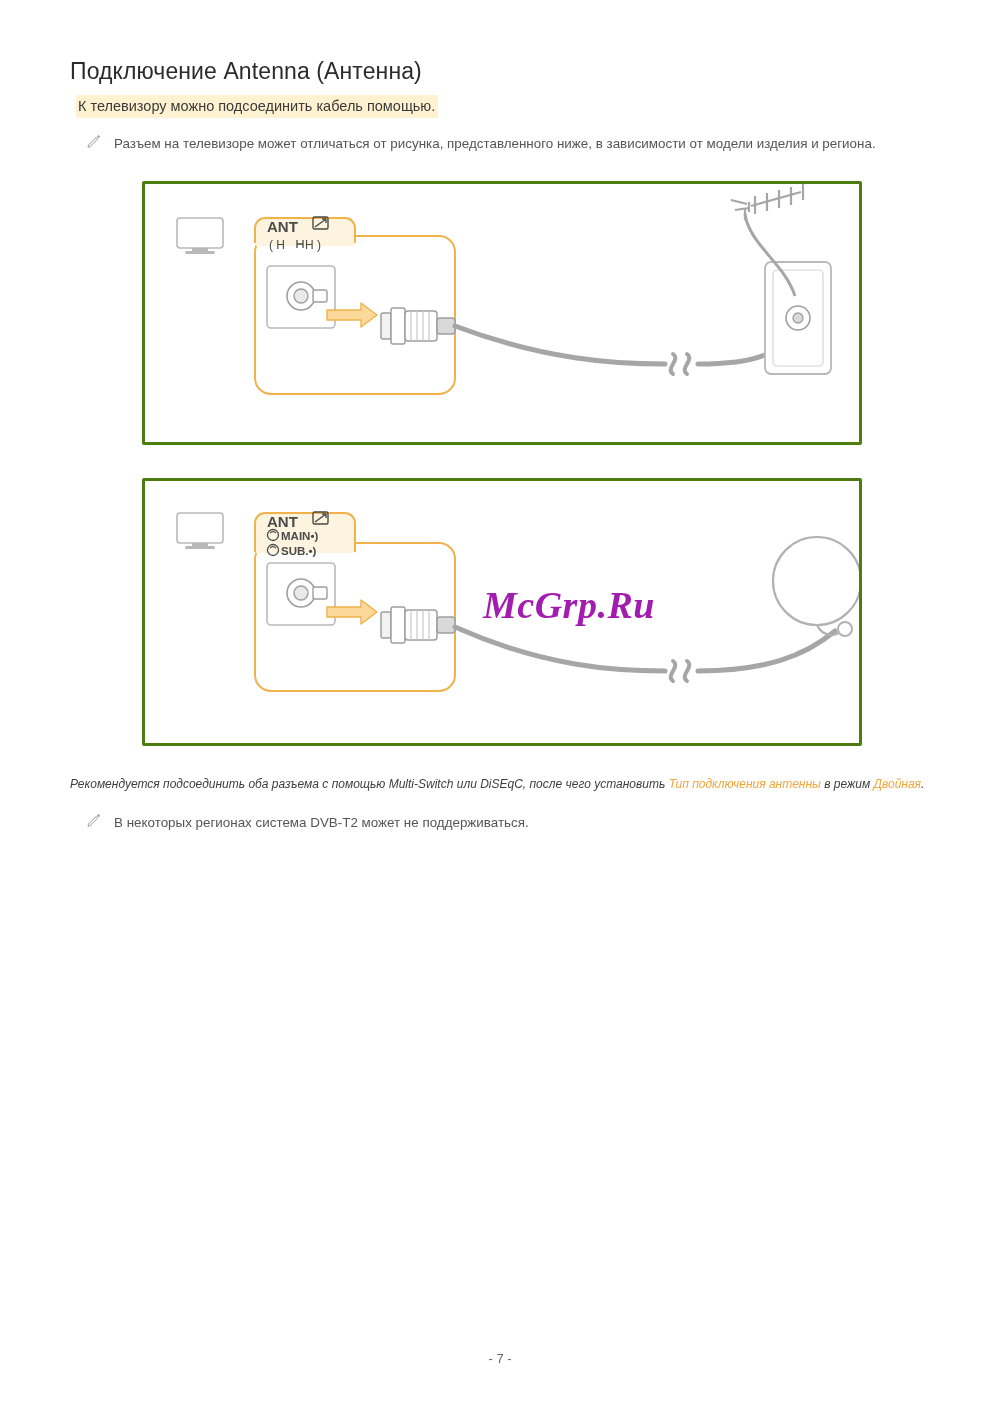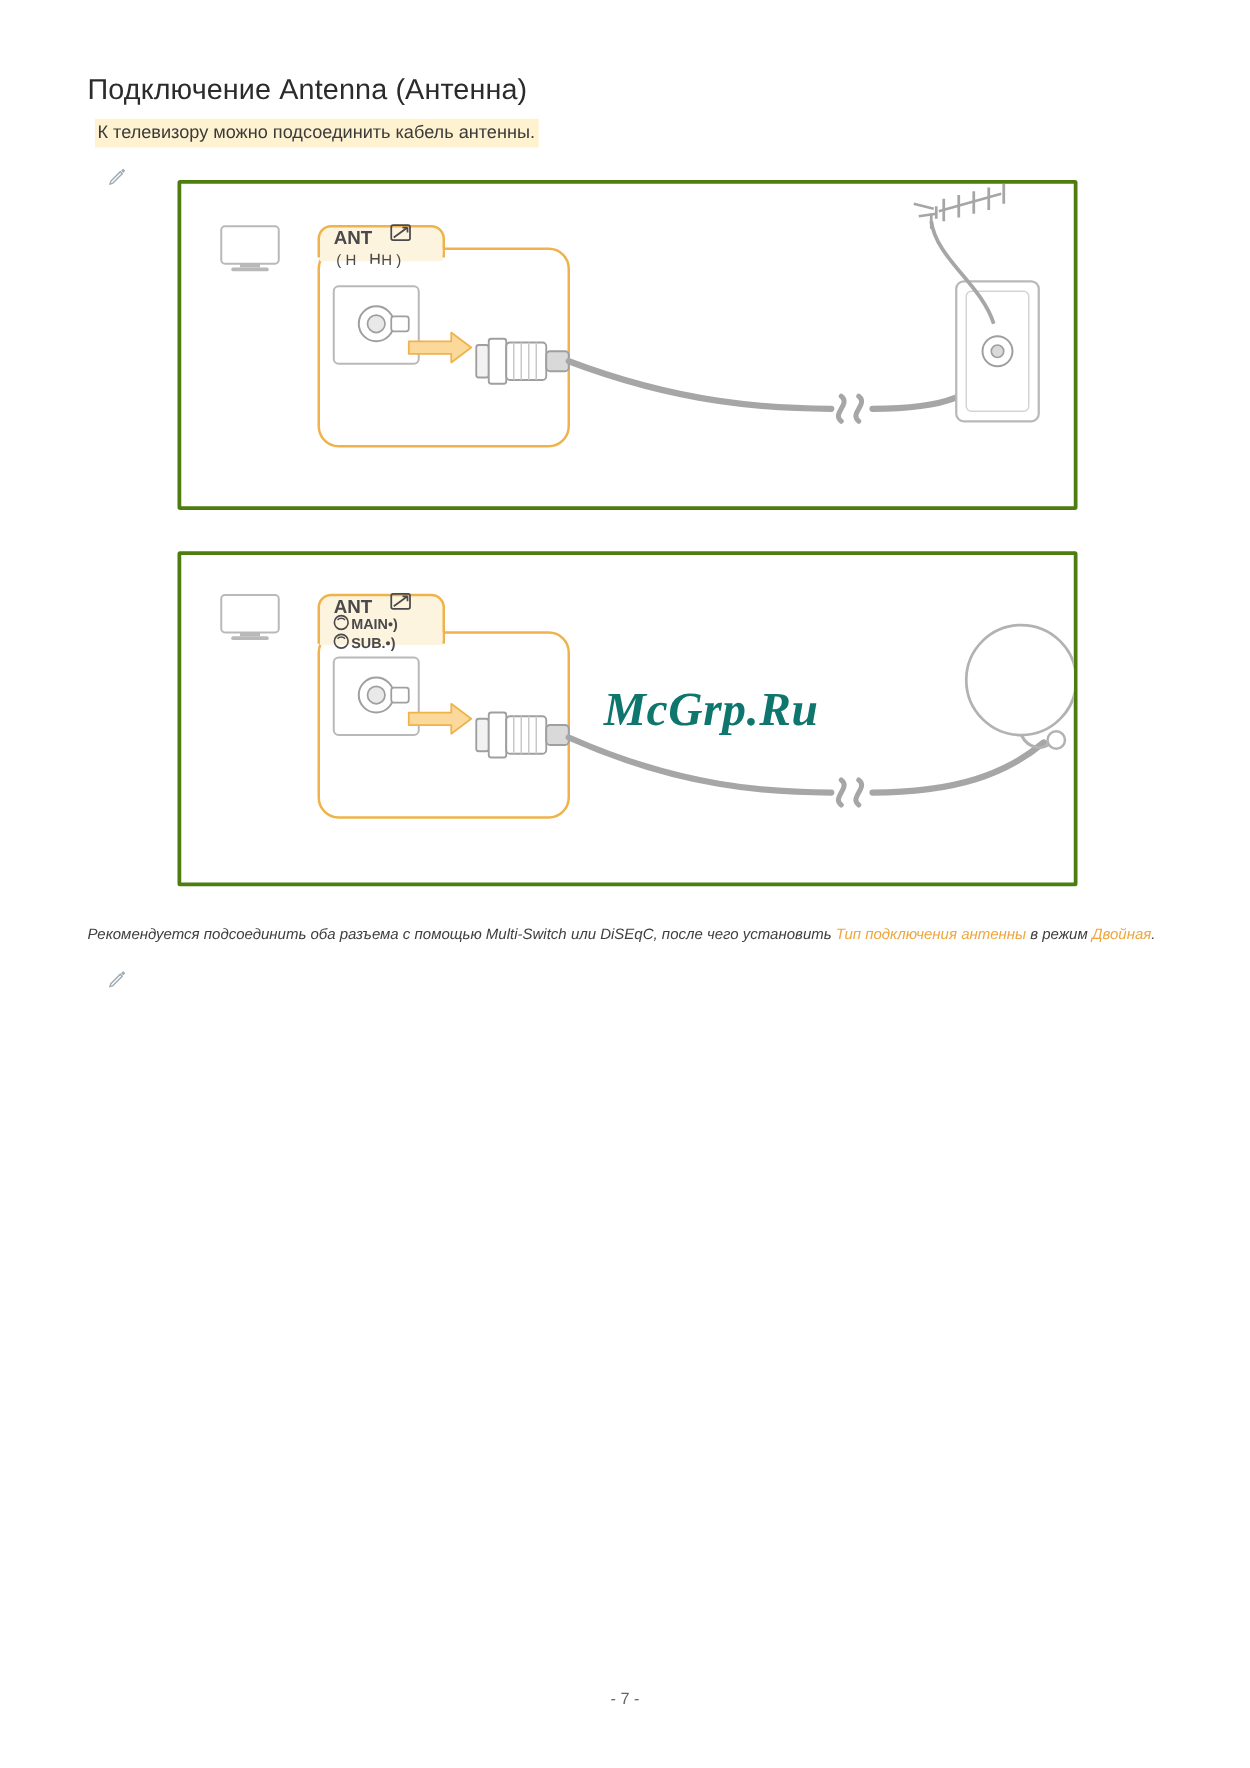--- a/index.html
+++ b/index.html
@@ -73,21 +73,21 @@
   .figure.second { height: 262px; margin-top: 33px; }
   .figure svg { display: block; }
   .watermark {
     position: absolute;
     left: 338px;
     top: 102px;
     font-family: "Liberation Serif", serif;
     font-style: italic;
     font-weight: bold;
     font-size: 38px;
-    color: #0f766e;
+    color: #a21caf;
     letter-spacing: 0.5px;
     pointer-events: none;
     white-space: nowrap;
   }
   .para {
     margin: 28px 0 0 0;
     font-size: 12px;
     line-height: 1.75;
     color: #3e3e3e;
     font-style: italic;
@@ -109,39 +109,40 @@
   }
 </style>
 </head>
 <body>
 
 <div class="page">
 
   <h1 class="title">Подключение Antenna (Антенна)</h1>
 
   <div class="subtitle-wrap">
-    <span class="subtitle">К телевизору можно подсоединить кабель антенны.</span>
+    <span class="subtitle">К телевизору можно подсоединить кабель помощью.</span>
   </div>
 
   <ul class="note-list">
     <li class="note">
       <span class="pencil">
         <svg viewBox="0 0 16 16" width="16" height="16">
             <path d="M2 13.2l0.6-2.2 7.6-7.6 1.6 1.6-7.6 7.6z" fill="none" stroke="#9aa7b0" stroke-width="1"></path>
             <path d="M11 2.6l1.5-1.5 1.6 1.6-1.5 1.5z" fill="#9aa7b0"></path>
           </svg>
       </span>
     </li>
     <li class="note">
       <span class="pencil">
         <svg viewBox="0 0 16 16" width="16" height="16">
             <path d="M2 13.2l0.6-2.2 7.6-7.6 1.6 1.6-7.6 7.6z" fill="none" stroke="#9aa7b0" stroke-width="1"></path>
             <path d="M11 2.6l1.5-1.5 1.6 1.6-1.5 1.5z" fill="#9aa7b0"></path>
           </svg>
       </span>
+      <span>Разъем на телевизоре может отличаться от рисунка, представленного ниже, в зависимости от модели изделия и региона.</span>
     </li>
   </ul>
 
   <div class="figure first">
     <svg width="714" height="256" viewBox="0 0 714 256">
 
       <g>
         <rect x="32" y="34" width="46" height="30" rx="3" fill="#ffffff" stroke="#b9b9b9" stroke-width="1.6"></rect>
         <rect x="47" y="64" width="16" height="3" fill="#b9b9b9"></rect>
         <rect x="40" y="67" width="30" height="3" rx="1.5" fill="#b9b9b9"></rect>
@@ -295,17 +296,18 @@
           </svg>
       </span>
     </li>
     <li class="note">
       <span class="pencil">
         <svg viewBox="0 0 16 16" width="16" height="16">
             <path d="M2 13.2l0.6-2.2 7.6-7.6 1.6 1.6-7.6 7.6z" fill="none" stroke="#9aa7b0" stroke-width="1"></path>
             <path d="M11 2.6l1.5-1.5 1.6 1.6-1.5 1.5z" fill="#9aa7b0"></path>
           </svg>
       </span>
+      <span>В некоторых регионах система DVB-T2 может не поддерживаться.</span>
     </li>
   </ul>
 
   <div class="page-number">- 7 -</div>
 </div>
 
 </body></html>

